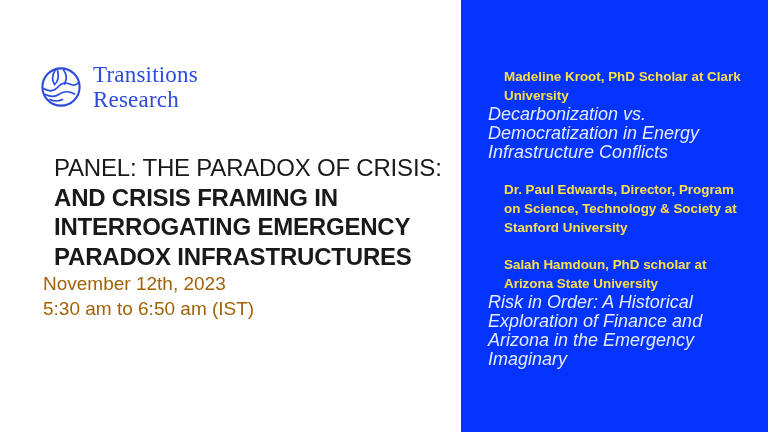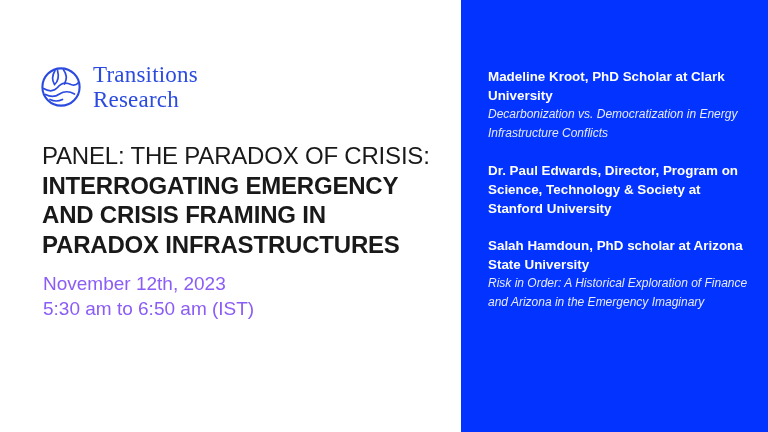--- a/index.html
+++ b/index.html
@@ -27,60 +27,61 @@
     font-size: 23px;
     line-height: 25px;
     color: #2b4be0;
     letter-spacing: 0.2px;
   }
 
   .event-title {
     position: absolute;
     left: 42px;
     top: 141px;
-    margin: 0;
+    margin: 12px;
     font-size: 24px;
     line-height: 29.5px;
     color: #191919;
     letter-spacing: -0.2px;
     font-weight: 400;
   }
   .event-title .t-bold { font-weight: 700; }
 
   .event-datetime {
     position: absolute;
     left: 43px;
     top: 272px;
     font-size: 19px;
     line-height: 24.5px;
-    color: #8b5cf6;
+    color: #a16207;
   }
 
   
   .speakers-panel {
     position: absolute;
     left: 461px;
     top: 0;
     width: 307px;
     height: 432px;
     background: #0333ff;
     box-sizing: border-box;
     padding: 67px 20px 0 27px;
   }
   .speaker + .speaker { margin-top: 18px; }
   .speaker-name {
-    color: #ffffff;
+    color: #fde047;
     font-weight: 700;
     font-size: 13.4px;
     line-height: 19px;
+    margin-left: 16px;
   }
   .speaker-talk {
     color: rgba(255, 255, 255, 0.9);
     font-style: italic;
-    font-size: 12px;
+    font-size: 18px;
     line-height: 19px;
   }
 </style>
 </head>
 <body>
 
 <div class="poster">
 
   <div class="brand">
     <span>
@@ -94,22 +95,22 @@
       </svg>
     </span>
     <div class="brand-text">
       <div>Transitions</div>
       <div>Research</div>
     </div>
   </div>
 
   <h1 class="event-title">
     <div class="t-reg">PANEL: THE PARADOX OF CRISIS:</div>
+    <div class="t-bold">AND CRISIS FRAMING IN</div>
     <div class="t-bold">INTERROGATING EMERGENCY</div>
-    <div class="t-bold">AND CRISIS FRAMING IN</div>
     <div class="t-bold">PARADOX INFRASTRUCTURES</div>
   </h1>
 
   <div class="event-datetime">
     <div>November 12th, 2023</div>
     <div>5:30 am to 6:50 am (IST)</div>
   </div>
 
   <div class="speakers-panel">
 

